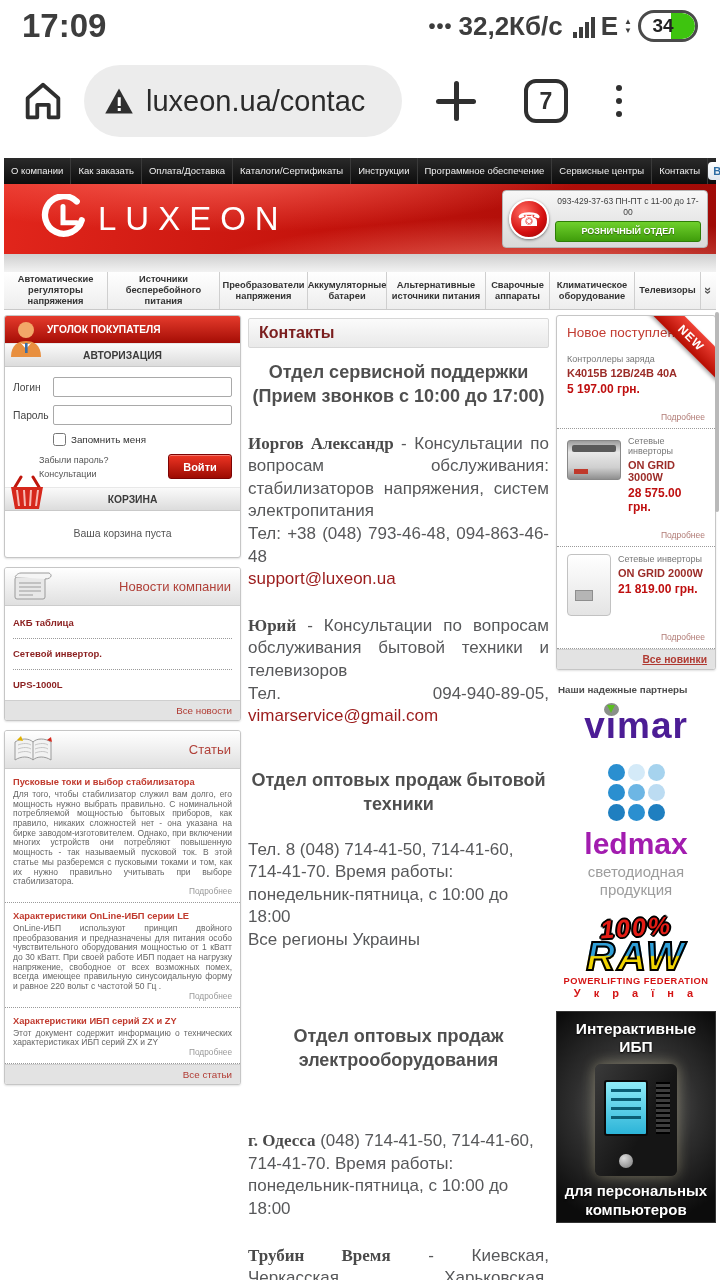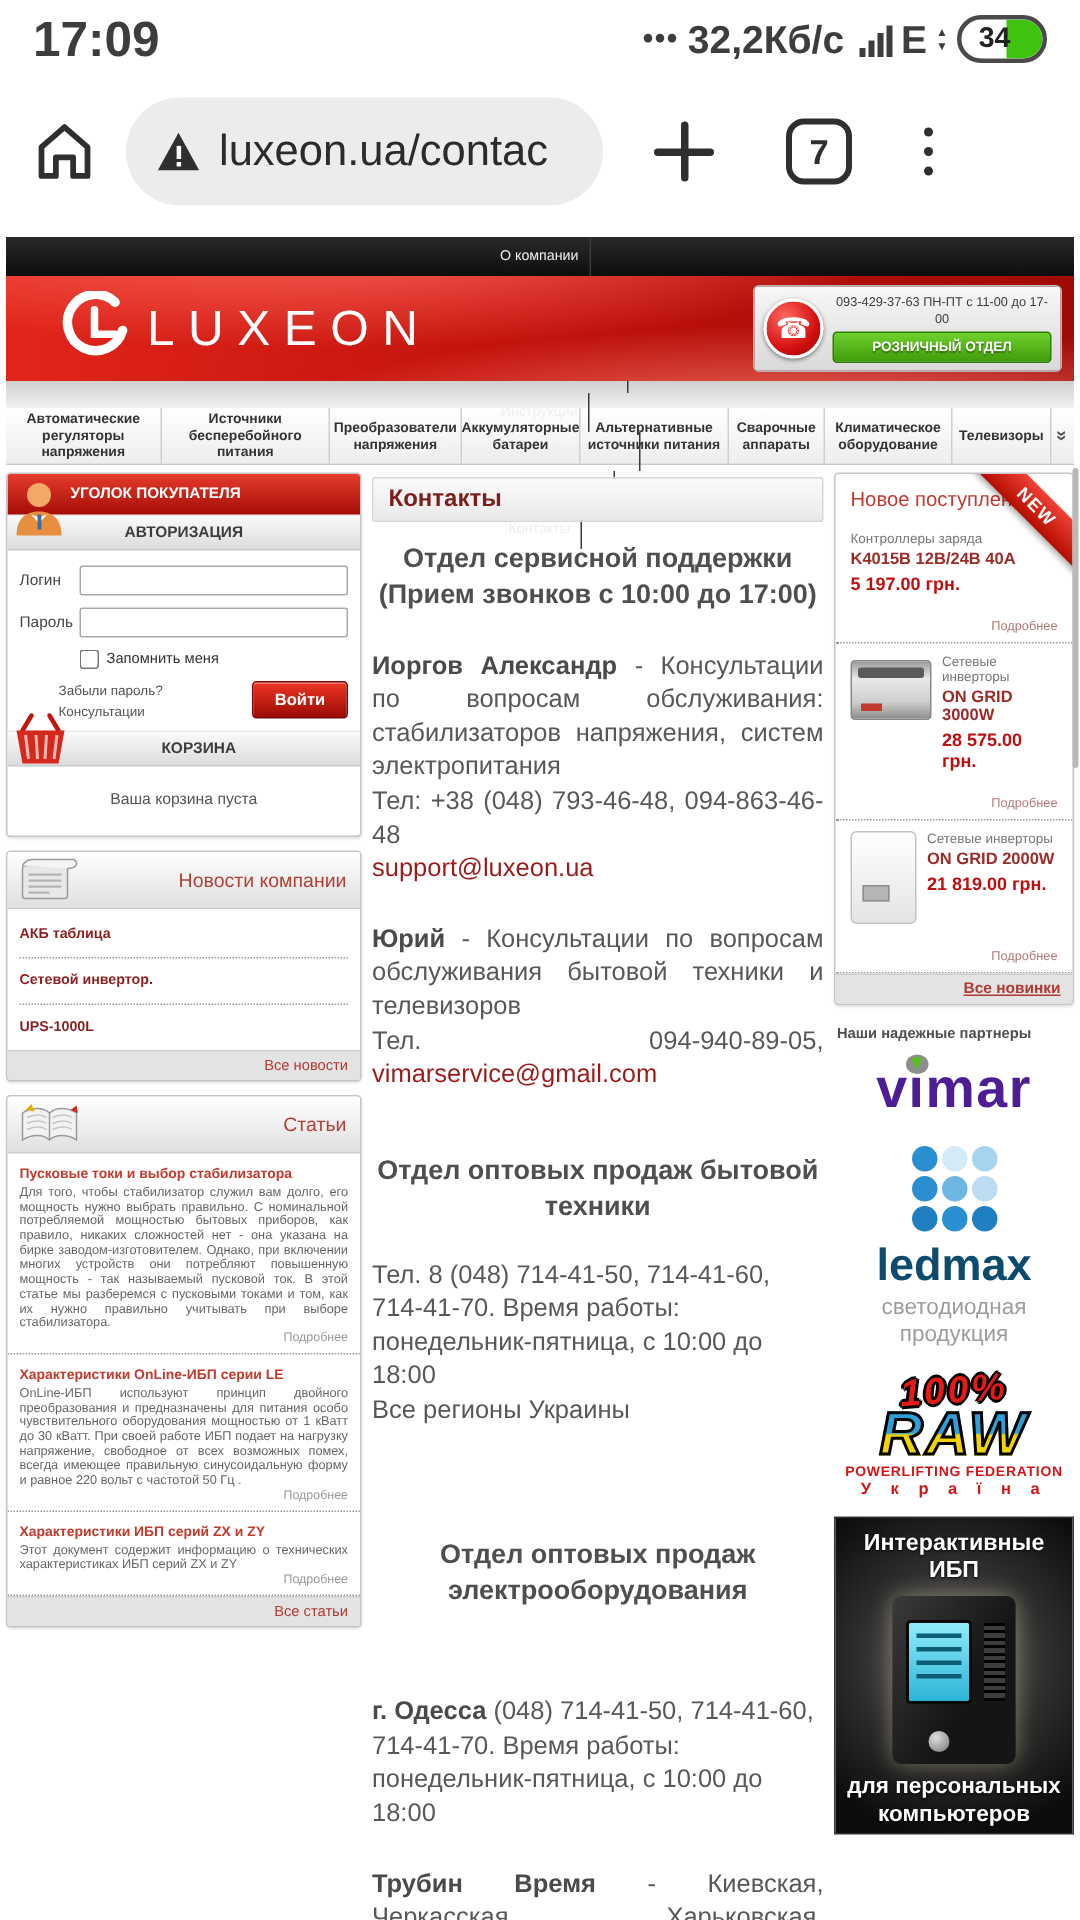--- a/index.html
+++ b/index.html
@@ -30,21 +30,21 @@
   .bb-plus:before, .bb-plus:after { content:""; position:absolute; background:#2f2f2f; }
   .bb-plus:before { left:50%; top:2px; bottom:2px; width:5px; margin-left:-2.5px; border-radius:3px; }
   .bb-plus:after { top:50%; left:2px; right:2px; height:5px; margin-top:-2.5px; border-radius:3px; }
   .bb-tabs { width:44px; height:44px; border:4px solid #2f2f2f; border-radius:12px; display:flex; align-items:center; justify-content:center; font-size:23px; font-weight:bold; color:#2f2f2f; margin-left:28px; }
   .bb-menu { display:flex; flex-direction:column; gap:7px; margin-left:26px; padding:4px; }
   .bb-menu i { width:6px; height:6px; border-radius:50%; background:#2f2f2f; }
 
   
   .site { margin:8px 4px 0 4px; }
 
-  .topnav { height:26px; background:linear-gradient(#2a2a2a,#0d0d0d); display:flex; align-items:center; padding:0 20px;flex-direction:column; }
+  .topnav { height:26px; background:linear-gradient(#2a2a2a,#0d0d0d); display:flex; align-items:center; padding:0 0; }
   .topnav a { color:#eee; font-size:9.5px; text-decoration:none; padding:0 7px; border-right:1px solid #3a3a3a; white-space:nowrap; line-height:26px; }
   .tn-social { margin-left:auto; display:flex; align-items:center; gap:4px; padding-right:4px; }
   .soc { width:18px; height:18px; border-radius:4px; background:linear-gradient(#fff,#dfe7ee); display:flex; align-items:center; justify-content:center; font-weight:bold; font-size:11px; color:#2d6da3; }
 
   .header { height:70px; position:relative; overflow:hidden;
     background:radial-gradient(ellipse at 30% -40%, #ff6a5e 0%, rgba(255,255,255,0) 55%),
                radial-gradient(ellipse at 75% 160%, #ff8a7a 0%, rgba(255,0,0,0) 50%),
                linear-gradient(100deg,#e2261c 0%, #c4130c 45%, #9f0a06 100%); }
   .logo { position:absolute; left:34px; top:10px; display:flex; align-items:center; gap:10px; }
   .logo-text { color:#fff; font-size:33px; letter-spacing:9px; font-weight:normal; }
@@ -105,21 +105,21 @@
   .art-more { display:block; text-align:right; font-size:8.3px; color:#999; margin-top:-1px; }
 
   
   .page-title { height:30px; background:linear-gradient(#fbfbfb,#e9e9e9); border:1px solid #d7d7d7; border-radius:2px; display:flex; align-items:center; padding-left:10px; color:#7b1e1e; font-weight:bold; font-size:16px; margin:3px 0 12px; }
   .mh { text-align:center; font-weight:bold; color:#4f4f4f; font-size:18px; line-height:1.35; }
   .mh.s1 { margin:10px 0 4px; }
   .mh.s2 { margin:40px 0 22px; }
   .mh.s3 { margin:72px 0 58px; }
   .mp { font-size:17px; color:#57585a; line-height:1.33; text-align:justify; margin:24px 0 0; }
   .mp.left { text-align:left; }
-  .mp b, .mp .bold { color:#4a4a4a; font-weight:bold; }
+  .mp b, .mp .bold { color:#4a4a4a; font-weight:bold;font-family:Liberation Serif, serif; }
   .mp a { color:#9b1b1b; text-decoration:none; }
 
   
   .newbox { border:1px solid #c6c6c6; border-radius:3px; position:relative; overflow:hidden; background:#fff; box-shadow:0 1px 2px rgba(0,0,0,.12); }
   .ribbon { position:absolute; top:11px; right:-26px; width:100px; transform:rotate(45deg); background:linear-gradient(#ef4135,#b50d02); color:#fff; font-size:12px; font-weight:bold; text-align:center; line-height:22px; box-shadow:0 2px 4px rgba(0,0,0,.35); letter-spacing:1px; }
   .new-title { font-size:13.5px; color:#c23b31; padding:9px 10px 7px; }
   .prod { padding:7px 10px 4px; border-bottom:1px dotted #9a9a9a; }
   .prod:last-of-type { border-bottom:none; }
   .prod-cat { font-size:9px; color:#777; margin-bottom:3px; }
   .prod-name { font-size:11px; color:#9b2c28; margin-bottom:3px;font-weight:bold; }
@@ -138,21 +138,21 @@
   .vimar { text-align:center; position:relative; padding:6px 0 4px; }
   .vimar-txt { font-size:37px; font-weight:bold; color:#4c1d95; letter-spacing:1px; line-height:1; }
   .vimar-leaf { position:absolute; left:48px; top:2px; width:15px; height:13px; background:#8a8f8a; border-radius:50%; }
   .vimar-leaf:before { content:""; position:absolute; left:3px; top:2px; border-left:4.5px solid transparent; border-right:4.5px solid transparent; border-top:8px solid #5bbf21; }
   .ledmax { text-align:center; margin-top:16px; }
   .led-grid { display:grid; grid-template-columns:repeat(3,17px); gap:3px; justify-content:center; margin-bottom:8px; }
   .led-grid i { width:17px; height:17px; border-radius:50%; }
   .led-grid i:nth-child(1){background:#2a8fd0}.led-grid i:nth-child(2){background:#d4eaf8}.led-grid i:nth-child(3){background:#a6d3ee}
   .led-grid i:nth-child(4){background:#2a8fd0}.led-grid i:nth-child(5){background:#6db6e4}.led-grid i:nth-child(6){background:#bcdcf2}
   .led-grid i:nth-child(7){background:#1f7fc0}.led-grid i:nth-child(8){background:#2a8fd0}.led-grid i:nth-child(9){background:#1f7fc0}
-  .ledmax-name { font-size:30px; font-weight:bold; color:#0c4a6e; line-height:1; }
+  .ledmax-name { font-size:30px; font-weight:bold; color:#a21caf; line-height:1; }
   .ledmax-sub { font-size:15px; color:#9d9d9d; width:120px; margin:4px auto 0; line-height:1.2; }
   .raw { text-align:center; margin-top:14px; }
   .raw-pct { font-size:25px; font-weight:bold; font-style:italic; color:#e41c15; transform:rotate(-4deg); display:inline-block;
     text-shadow:-2px 0 #000,2px 0 #000,0 -2px #000,0 2px #000,-1px -1px #000,1px 1px #000,1px -1px #000,-1px 1px #000; letter-spacing:2px; }
   .raw-name { font-size:40px; font-weight:bold; font-style:italic; line-height:.9; margin-top:-4px;
     background:linear-gradient(#2f9fd8 48%, #f1d400 52%); -webkit-background-clip:text; background-clip:text; color:transparent;
     -webkit-text-stroke:2px #000; letter-spacing:2px; }
   .raw-fed { font-size:9.3px; font-weight:bold; color:#d41515; margin-top:2px; letter-spacing:.5px; }
   .raw-country { font-size:11px; font-weight:bold; color:#d41515; letter-spacing:5px; margin-top:1px; }
   .ups-banner { margin-top:12px; width:160px; height:212px; border:1px solid #333; overflow:hidden; position:relative; text-align:center;

